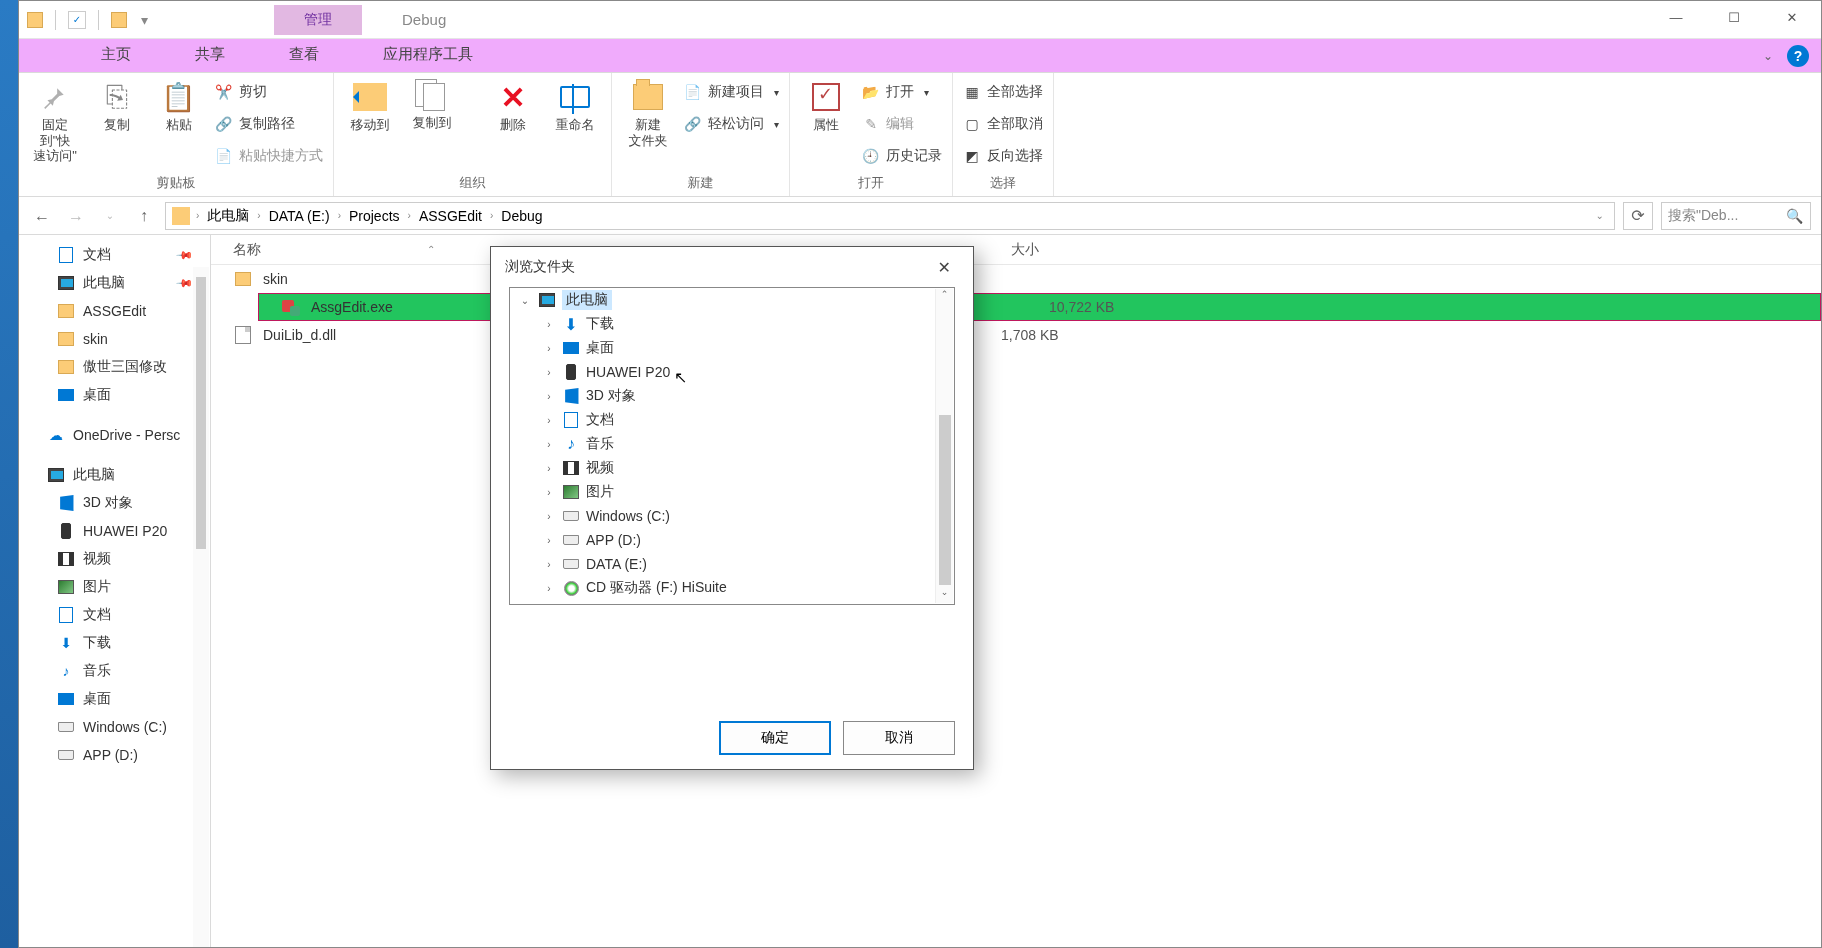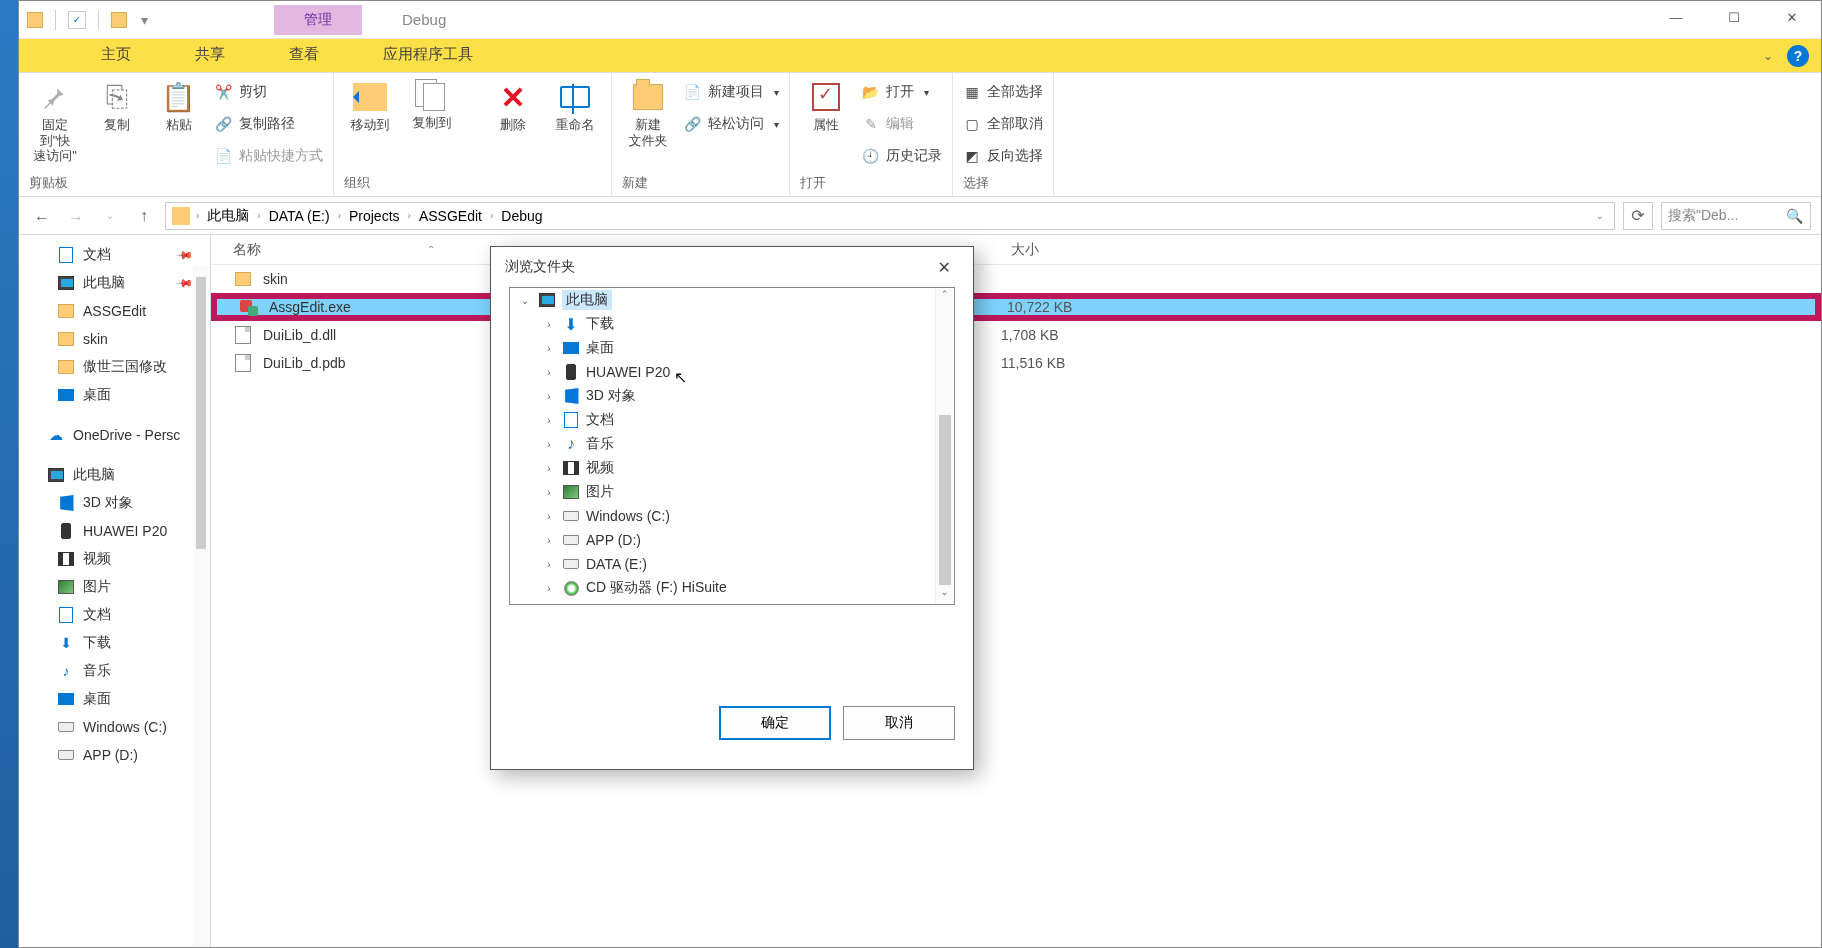--- a/index.html
+++ b/index.html
@@ -13,29 +13,29 @@
 .titlebar-icons { display: flex; align-items: center; padding-left: 8px; gap: 8px; }
 .title-icon { width: 16px; height: 16px; background: #fccc77; border: 1px solid #d9a954; }
 .qat-icon { width: 18px; height: 18px; display: flex; align-items: center; justify-content: center; border: 1px solid #ccc; background: #fff; font-size: 10px; color: #0078d4; }
 .qat-sep { width: 1px; height: 20px; background: #ccc; margin: 0 4px; }
 .vbar-small { color: #888; font-size: 14px; padding: 0 6px; }
 .titlebar-tab { margin-left: 120px; background: #e2b8e2; color: #7030a0; padding: 6px 30px; font-size: 14px; }
 .titlebar-title { margin-left: 40px; color: #888; font-size: 15px; }
 .window-controls { position: absolute; right: 0; top: 0; display: flex; }
 .wc-btn { width: 58px; height: 32px; display: flex; align-items: center; justify-content: center; color: #555; font-size: 13px; }
 
-.tabstrip { height: 34px; background: #fde047; display: flex; align-items: flex-end; padding-left: 80px; gap: 60px; border-bottom: 1px solid #dadada; color: #444; font-size: 15px; position: relative; }
+.tabstrip { height: 34px; background: #f0abfc; display: flex; align-items: flex-end; padding-left: 80px; gap: 60px; border-bottom: 1px solid #dadada; color: #444; font-size: 15px; position: relative; }
 .tab-item { padding: 8px 2px; cursor: pointer; }
 .tab-help { position: absolute; right: 12px; top: 6px; display: flex; align-items: center; gap: 14px; }
 .chev-down { color: #666; font-size: 12px; }
 .help-circle { width: 22px; height: 22px; border-radius: 50%; background: #0078d4; color: #fff; display: flex; align-items: center; justify-content: center; font-size: 14px; font-weight: bold; }
 
 .ribbon { height: 124px; background: #fff; border-bottom: 1px solid #dadada; display: flex; }
 .ribbon-group { border-right: 1px solid #e5e5e5; padding: 4px 10px 0; display: flex; flex-direction: column; justify-content: space-between; }
-.ribbon-group-label { font-size: 13px; color: #666; padding: 4px 0; }
+.ribbon-group-label { text-align: center; font-size: 13px; color: #666; padding: 4px 0; }
 .ribbon-row { display: flex; align-items: flex-start; gap: 10px; }
 .big-btn { display: flex; flex-direction: column; align-items: center; justify-content: center; width: 52px; padding-top: 2px; cursor: pointer; }
 .big-ico { width: 36px; height: 36px; display: flex; align-items: center; justify-content: center; font-size: 26px; }
 .big-lbl { font-size: 13px; color: #444; text-align: center; line-height: 1.2; margin-top: 2px; }
 .small-col { display: flex; flex-direction: column; gap: 6px; padding-top: 2px; }
 .small-btn { display: flex; align-items: center; gap: 6px; font-size: 14px; color: #444; cursor: pointer; height: 26px; white-space: nowrap; }
 .small-ico { width: 18px; height: 18px; display: flex; align-items: center; justify-content: center; font-size: 14px; }
 .sm-sep { width: 1px; background: #e5e5e5; margin: 4px 4px; }
 .dim { color: #999; }
 
@@ -87,21 +87,21 @@
 .nav-spacer { height: 12px; }
 .scrollbar { position: absolute; right: 1px; width: 16px; background: #fafafa; }
 .sb-thumb { background: #ccc; width: 10px; margin: 0 auto; }
 
 .file-list { flex: 1; position: relative; }
 .fl-header { height: 30px; display: flex; align-items: center; border-bottom: 1px solid #e8e8e8; font-size: 14px; color: #555; padding-left: 22px; }
 .fl-header .col1 { width: 748px; display: flex; align-items: center; gap: 6px; }
 .fl-header .sort { color: #888; font-size: 10px; }
 .fl-header .col4 { width: 100px; text-align: center; padding-right: 12px; }
 .fl-row { height: 28px; display: flex; align-items: center; padding-left: 22px; font-size: 14px; color: #333; cursor: pointer; }
-.fl-row.sel { background: #7dd3fc; border: 6px solid #be185d; }
+.fl-row.sel { background: #22c55e; border: 1px solid #be185d; margin-left: 47px; }
 .fl-row .ico { width: 20px; height: 20px; margin-right: 10px; display: flex; align-items: center; justify-content: center; }
 .fl-row .name { width: 738px; }
 .fl-row .size { width: 100px; text-align: left; padding-right: 14px; color: #555; }
 .exe-ico { position: relative; width: 18px; height: 18px; }
 .exe-ico .b1 { position: absolute; left: 0; top: 2px; width: 12px; height: 12px; background: #d44; border-radius: 2px; }
 .exe-ico .b2 { position: absolute; right: 0; bottom: 0; width: 10px; height: 10px; background: #4a7; border-radius: 2px; }
 .generic-ic { width: 16px; height: 18px; border: 1px solid #888; background: #fff; position: relative; }
 .generic-ic::after { content: ""; position: absolute; right: 0; top: 0; width: 5px; height: 5px; background: #ccc; }
 
 .dialog-overlay { position: absolute; left: 490px; top: 246px; width: 484px; height: 524px; background: #fff; border: 1px solid #555; box-shadow: 6px 6px 20px rgba(0,0,0,0.3); z-index: 100; }
@@ -110,21 +110,21 @@
 .dlg-prompt { padding: 6px 18px 16px; font-size: 14px; color: #333; }
 .dlg-tree { margin: 0 18px; border: 1px solid #888; height: 318px; overflow: hidden; position: relative; background: #fff; }
 .tree-row { height: 24px; display: flex; align-items: center; font-size: 14px; color: #333; gap: 6px; cursor: pointer; }
 .tree-chev { width: 14px; text-align: center; color: #666; font-size: 10px; }
 .tree-ico { width: 18px; height: 18px; display: flex; align-items: center; justify-content: center; }
 .tree-lbl.sel { background: #cce8ff; padding: 1px 4px; }
 .tree-scrollbar { position: absolute; right: 1px; top: 1px; bottom: 1px; width: 18px; background: #fafafa; border-left: 1px solid #eee; }
 .tree-sb-up { height: 16px; text-align: center; font-size: 9px; color: #666; }
 .tree-sb-thumb { width: 12px; margin: 0 auto; height: 170px; background: #ccc; margin-top: 110px; }
 .tree-sb-down { position: absolute; bottom: 0; width: 100%; height: 16px; text-align: center; font-size: 9px; color: #666; }
-.dlg-btns { position: absolute; bottom: 29px; right: 18px; display: flex; gap: 12px; }
+.dlg-btns { position: absolute; bottom: 14px; right: 18px; display: flex; gap: 12px; }
 .dlg-btn { width: 112px; height: 34px; border: 1px solid #888; background: #fdfdfd; font-size: 14px; cursor: pointer; display: flex; align-items: center; justify-content: center; }
 .dlg-btn.primary { border: 2px solid #0078d4; }
 
 .cursor { position: absolute; left: 674px; top: 368px; z-index: 200; font-size: 16px; color: #000; pointer-events: none; }
 .cd-ic { width: 15px; height: 15px; border-radius: 50%; background: radial-gradient(circle, #fff 30%, #3c3 60%, #c3c 80%); border: 1px solid #888; }
 </style>
 </head>
 <body>
 
 <div class="desktop-left"></div>
@@ -467,27 +467,20 @@
             <span class="name">AssgEdit.exe</span>
             <span class="size">10,722 KB</span>
           </div>
           <div class="fl-row">
             <span class="ico">
               <span class="generic-ic"></span>
             </span>
             <span class="name">DuiLib_d.dll</span>
             <span class="size">1,708 KB</span>
           </div>
-          <div class="fl-row">
-            <span class="ico">
-              <span class="generic-ic"></span>
-            </span>
-            <span class="name">DuiLib_d.pdb</span>
-            <span class="size">11,516 KB</span>
-          </div>
         </div>
     </div>
   </div>
 </div>
 
 <div class="dialog-overlay">
   <div class="dlg-title">
     <span>浏览文件夹</span>
     <span class="dlg-close">✕</span>
   </div>

